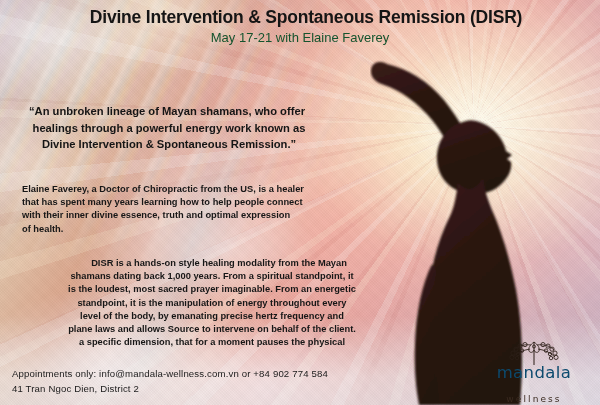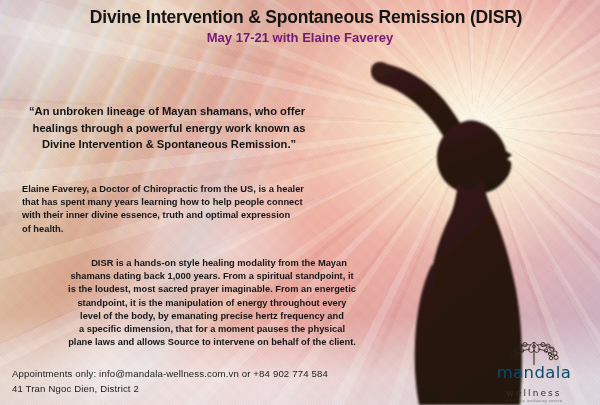--- a/index.html
+++ b/index.html
@@ -158,23 +158,23 @@
   #title-main {
     font-size:17.5px;
     font-weight:bold;
     letter-spacing:-.2px;
     line-height:22px;
     color:#151515;
     padding-left:12px;
   }
   #title-sub {
     font-size:13px;
-    font-weight:bold;
+    font-weight:normal;
     line-height:18px;
-    color:#701a75;
+    color:#14532d;
     margin-top:1px;
   }
 
   #quote-block {
     left:10px; top:103px; width:318px;
     text-align:center;
     font-size:11.2px;
     font-weight:bold;
     line-height:16.5px;
     color:#151515;
@@ -229,21 +229,21 @@
     letter-spacing:.4px;
     color:#0c4a6e;
     margin-top:-1px;
   }
   #logo-sub {
     font-family:"DejaVu Sans", sans-serif;
     font-size:9px;
     line-height:10px;
     letter-spacing:2.1px;
     color:#3a2a20;
-    margin-top:7px;
+    margin-top:13px;
   }
   #logo-tagline {
     font-family:"DejaVu Sans", sans-serif;
     font-size:3.4px;
     line-height:5px;
     letter-spacing:.45px;
     color:#4a362a;
     opacity:.72;
     margin-top:1px;
   }
@@ -324,22 +324,22 @@
     <div>with their inner divine essence, truth and optimal expression</div>
     <div>of health.</div>
   </div>
 
   <div class="txt" id="disr-block">
     <div class="indent">DISR is a hands-on style healing modality from the Mayan</div>
     <div>shamans dating back 1,000 years. From a spiritual standpoint, it</div>
     <div>is the loudest, most sacred prayer imaginable. From an energetic</div>
     <div>standpoint, it is the manipulation of energy throughout every</div>
     <div>level of the body, by emanating precise hertz frequency and</div>
+    <div>plane laws and allows Source to intervene on behalf of the client.</div>
     <div>a specific dimension, that for a moment pauses the physical</div>
-    <div>plane laws and allows Source to intervene on behalf of the client.</div>
   </div>
 
   <div class="txt" id="contact-block">
     <div>Appointments only: info@mandala-wellness.com.vn or +84 902 774 584</div>
     <div>41 Tran Ngoc Dien, District 2</div>
   </div>
 
   <div id="logo">
     <svg id="logo-mark" viewBox="0 0 116 26" aria-hidden="true">
       <g fill="none" stroke="#2a1d16" stroke-width="0.85">

